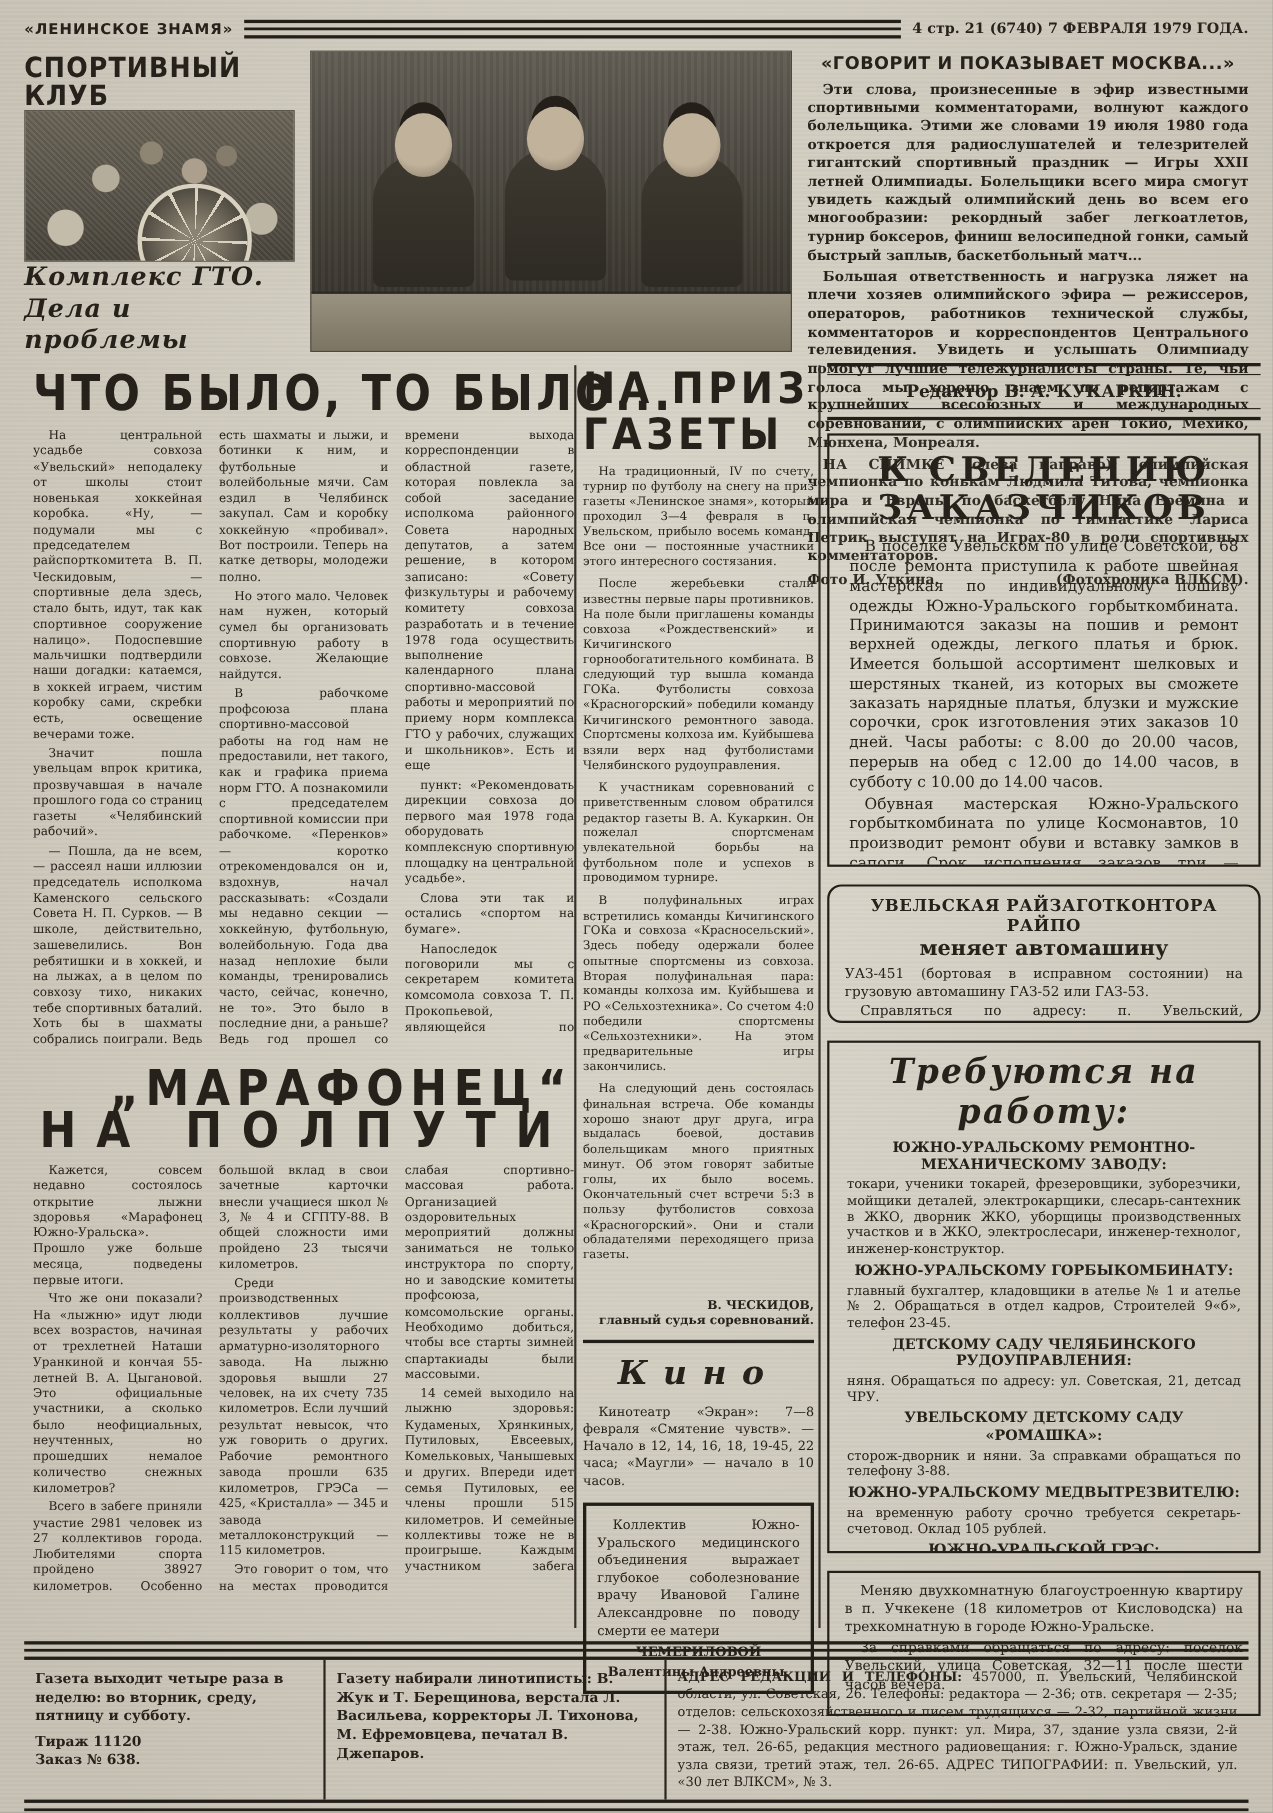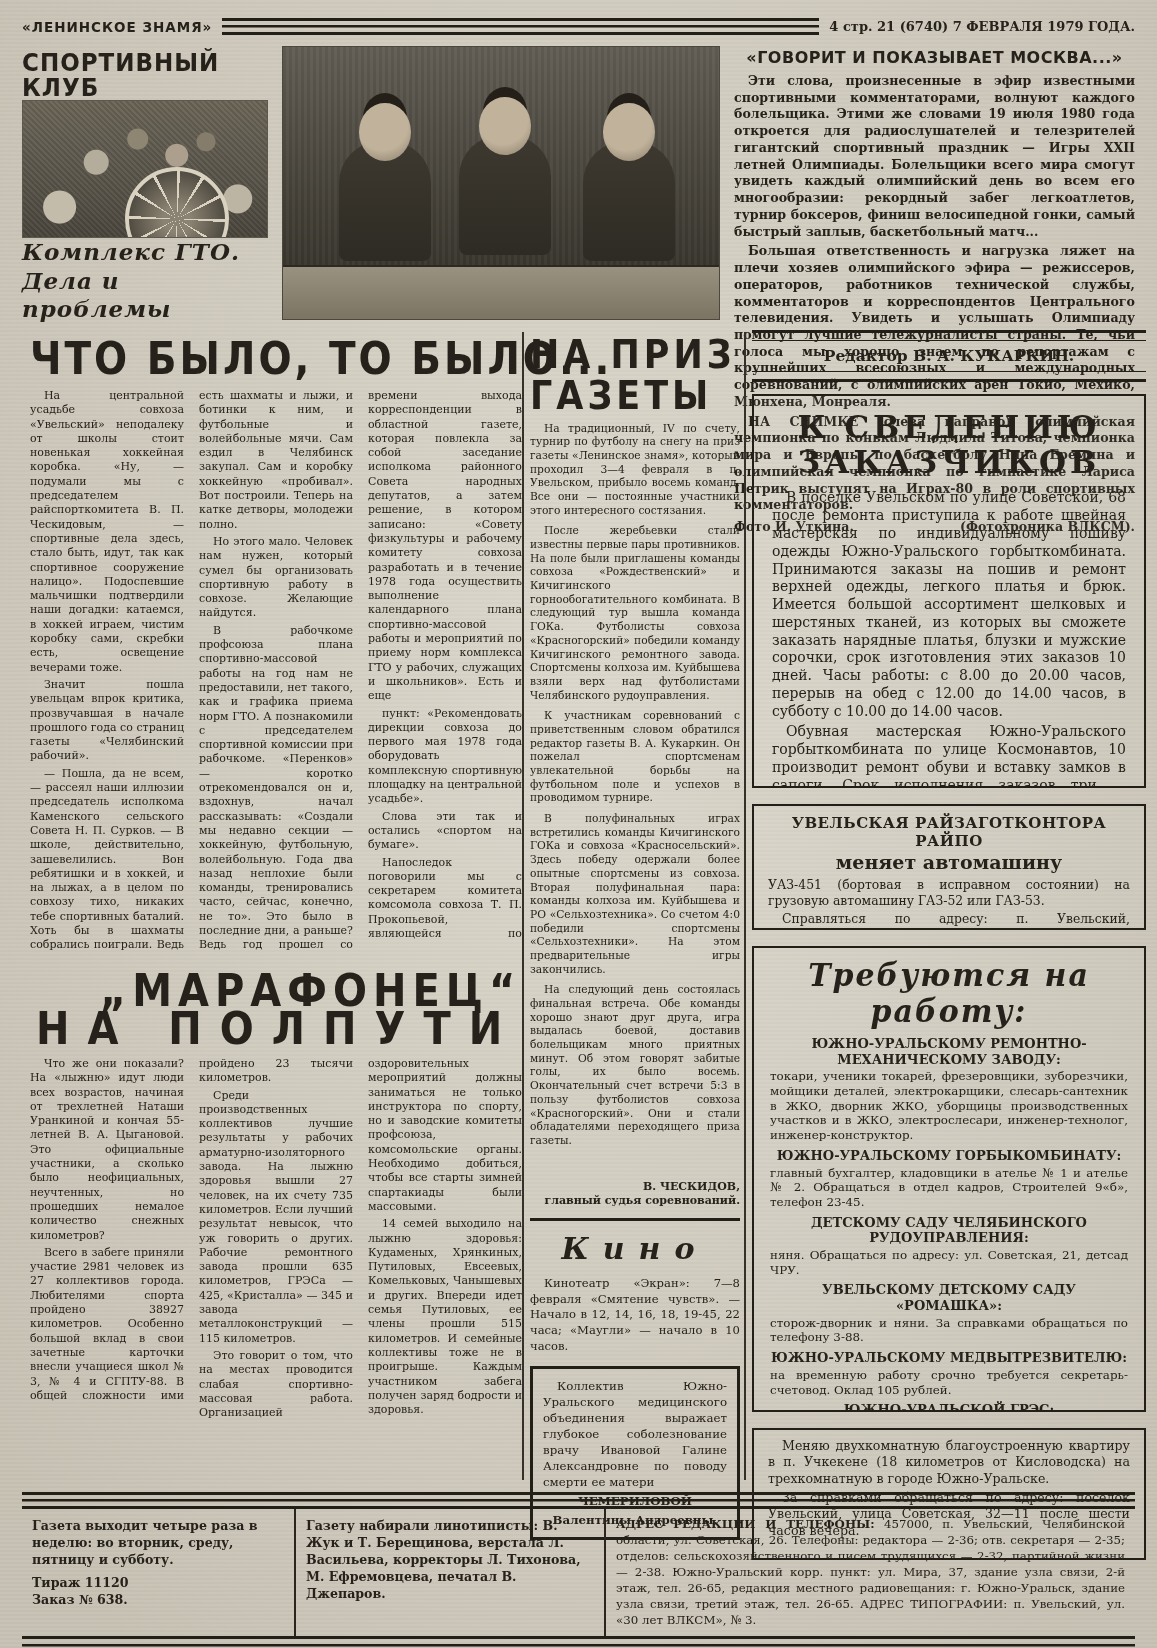--- a/index.html
+++ b/index.html
@@ -85,21 +85,21 @@
   .cinema p{font-size:11.6px;line-height:1.35;}
   .obit{border:3.5px solid #221e18;margin-top:12px;padding:10px 10px 8px;font-size:11.8px;line-height:1.35;}
   .obit .nm{text-align:center;font-weight:bold;margin-top:3px;}
   
   .rightcol{left:752px;top:330px;width:394px;display:flex;flex-direction:column;}
   .editor{font-size:15.5px;text-align:center;padding:5px 0 6px;}
   .box{border:2.5px solid #221e18;background:rgba(255,255,255,.05);}
   .notice{margin-top:12px;height:370px;overflow:hidden;padding:10px 18px;}
   .notice-h{font-family:"DejaVu Serif",serif;font-weight:bold;font-size:31px;letter-spacing:4px;text-align:center;line-height:1.12;margin:4px 0 10px;}
   .notice p{font-size:14px;line-height:1.27;}
-  .raizagot{margin-top:16px;height:106px;overflow:hidden;padding:8px 14px;border-width:2px;}
+  .raizagot{margin-top:16px;height:106px;overflow:hidden;padding:8px 14px;border-width:2px;border-radius:13px;}
   .raizagot-h{font-size:15px;text-align:center;letter-spacing:.5px;}
   .raizagot-sub{font-size:19px;text-align:center;margin:1px 0 4px;}
   .raizagot p{font-size:12.4px;line-height:1.25;}
   .jobs{margin-top:16px;height:446px;overflow:hidden;padding:8px 16px;}
   .jobs-title{font-size:30px;font-style:italic;letter-spacing:2px;text-align:center;margin:2px 0 8px;transform:scale(1,1.05);}
   .job-h{font-size:13px;font-weight:bold;text-align:center;line-height:1.2;margin:5px 0 2px;}
   .jobs p.body{font-size:11.9px;line-height:1.24;}
   .exchange{margin-top:16px;height:112px;overflow:hidden;padding:8px 14px;border-width:2px;}
   .exchange p{font-size:12.6px;line-height:1.3;}
   
@@ -175,20 +175,21 @@
       <p class="ind">Слова эти так и остались «спортом на бумаге».</p>
       <p class="ind">Напоследок поговорили мы с секретарем комитета комсомола совхоза Т. П. Прокопьевой, являющейся по совместительству инструктором производственной гимнастики, то есть тем самым человеком, что так нужен в организации спортивной работы.</p>
 
     </div>
 
     <div class="marathon-h sans b">
       <div class="l1">„МАРАФОНЕЦ“</div>
       <div class="l2">НА ПОЛПУТИ</div>
     </div>
     <div class="cols cols-2 just">
+      <p class="ind">Кажется, совсем недавно состоялось открытие лыжни здоровья «Марафонец Южно-Уральска». Прошло уже больше месяца, подведены первые итоги.</p>
       <p class="ind">Что же они показали? На «лыжню» идут люди всех возрастов, начиная от трехлетней Наташи Уранкиной и кончая 55-летней В. А. Цыгановой. Это официальные участники, а сколько было неофициальных, неучтенных, но прошедших немалое количество снежных километров?</p>
       <p class="ind">Всего в забеге приняли участие 2981 человек из 27 коллективов города. Любителями спорта пройдено 38927 километров. Особенно большой вклад в свои зачетные карточки внесли учащиеся школ № 3, № 4 и СГПТУ-88. В общей сложности ими пройдено 23 тысячи километров.</p>
       <p class="ind">Среди производственных коллективов лучшие результаты у рабочих арматурно-изоляторного завода. На лыжню здоровья вышли 27 человек, на их счету 735 километров. Если лучший результат невысок, что уж говорить о других. Рабочие ремонтного завода прошли 635 километров, ГРЭСа — 425, «Кристалла» — 345 и завода металлоконструкций — 115 километров.</p>
       <p class="ind">Это говорит о том, что на местах проводится слабая спортивно-массовая работа. Организацией оздоровительных мероприятий должны заниматься не только инструктора по спорту, но и заводские комитеты профсоюза, комсомольские органы. Необходимо добиться, чтобы все старты зимней спартакиады были массовыми.</p>
       <p class="ind">14 семей выходило на лыжню здоровья: Кудаменых, Хрянкиных, Путиловых, Евсеевых, Комельковых, Чанышевых и других. Впереди идет семья Путиловых, ее члены прошли 515 километров. И семейные коллективы тоже не в проигрыше. Каждым участником забега получен заряд бодрости и здоровья.</p>
 
     </div>
   </div>
 
   <div class="abs prizecol">

